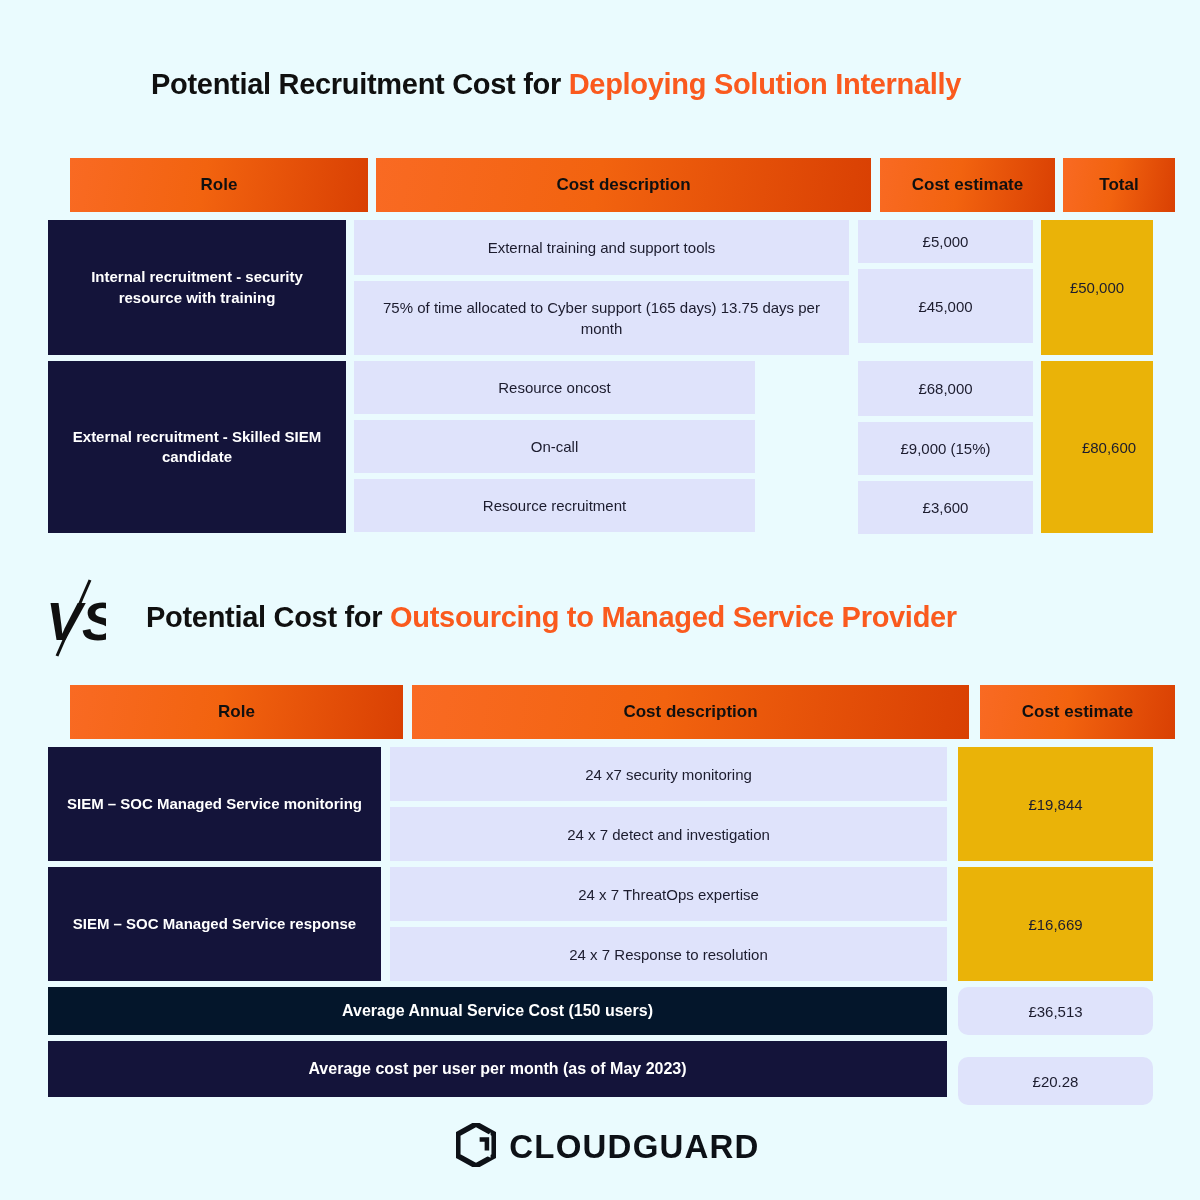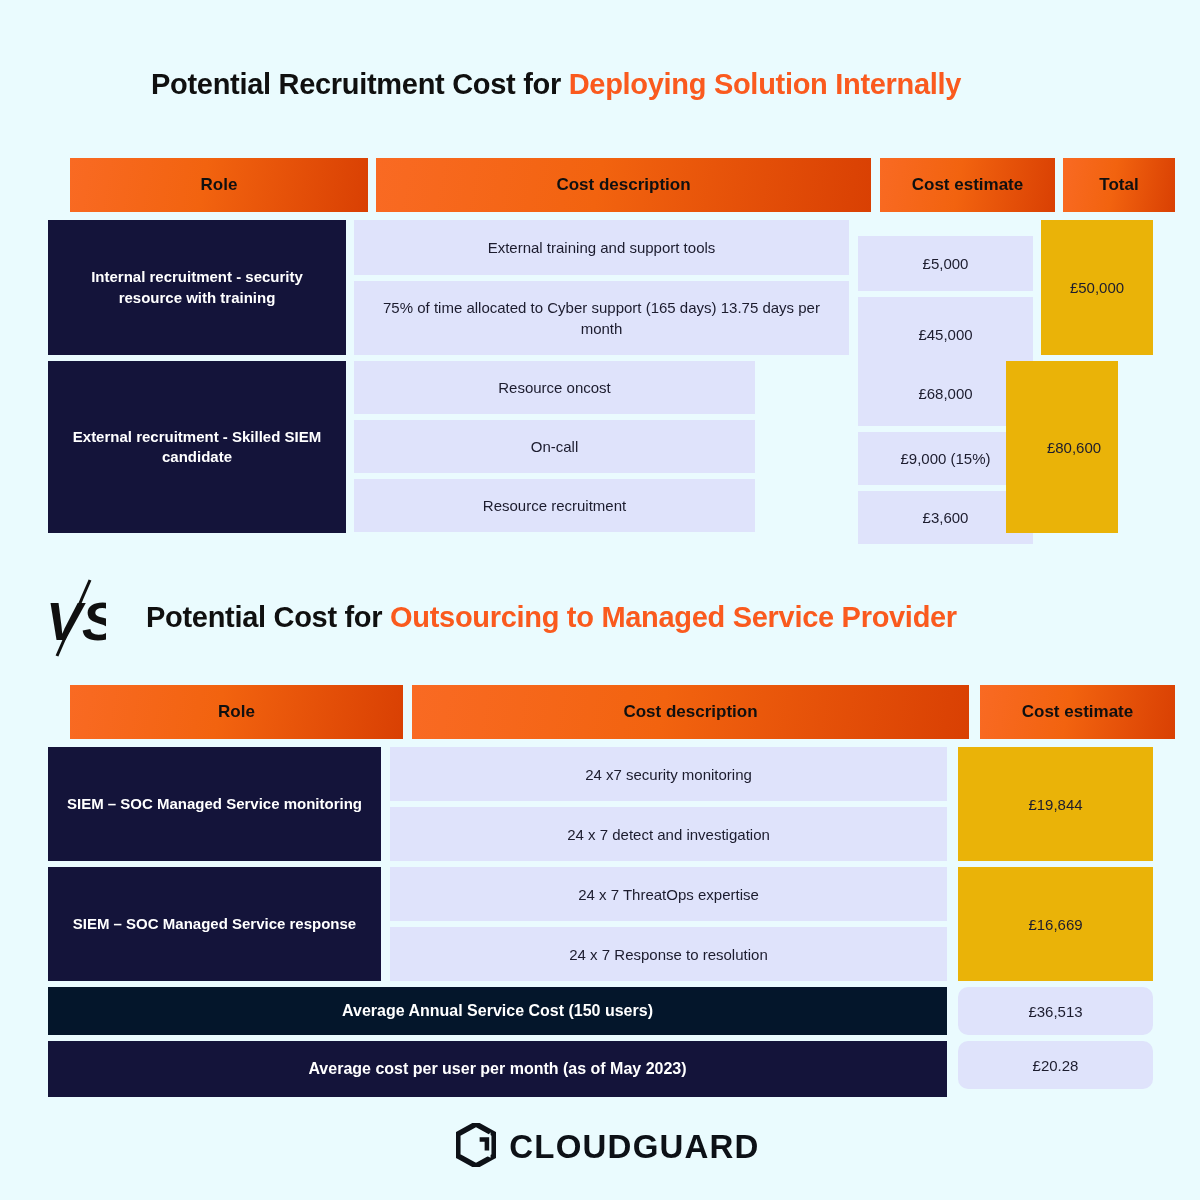--- a/index.html
+++ b/index.html
@@ -137,39 +137,39 @@
       <div class="hdr-cell" style="left:993px; width:112px;">Total</div>
     </div>
 
     <div class="group" style="height:135px;">
       <div class="role-cell" style="width:298px; height:135px;">Internal recruitment - security resource with training</div>
       <div class="desc-col" style="left:306px; width:495px;">
         <div class="desc-cell" style="height:55px;">External training and support tools</div>
         <div class="desc-cell" style="height:74px;">75% of time allocated to Cyber support (165 days) 13.75 days per month</div>
       </div>
       <div class="est-col" style="left:810px; width:175px;">
-        <div class="est-cell" style="height:55px;margin-top:16px;">£5,000</div>
+        <div class="est-cell" style="height:43px;">£5,000</div>
         <div class="est-cell" style="height:74px;">£45,000</div>
       </div>
       <div class="total-cell" style="left:993px; width:112px; height:135px;">£50,000</div>
     </div>
 
     <div class="group" style="height:172px;">
       <div class="role-cell" style="width:298px; height:172px;">External recruitment - Skilled SIEM candidate</div>
       <div class="desc-col" style="left:306px; width:401px;">
         <div class="desc-cell" style="height:53px;">Resource oncost</div>
         <div class="desc-cell" style="height:53px;">On-call</div>
         <div class="desc-cell" style="height:53px;">Resource recruitment</div>
       </div>
       <div class="est-col" style="left:810px; width:175px;">
-        <div class="est-cell" style="height:65px;">£68,000</div>
+        <div class="est-cell" style="height:55px;">£68,000</div>
         <div class="est-cell" style="height:53px;">£9,000 (15%)</div>
         <div class="est-cell" style="height:53px;">£3,600</div>
       </div>
-      <div class="total-cell" style="left:958px; width:112px; height:172px;padding-left:24px;">£80,600</div>
+      <div class="total-cell" style="left:993px; width:112px; height:172px;padding-left:24px;">£80,600</div>
     </div>
   </div>
 
   <div id="vs-logo">
     <svg viewBox="0 0 62 80" width="62" height="80" aria-hidden="true">
       <text x="2" y="62" font-family="Liberation Sans, sans-serif" font-size="54" font-weight="bold" font-style="italic" fill="#101010">VS</text>
       <line x1="46" y1="2" x2="13" y2="78" stroke="#101010" stroke-width="3"></line>
     </svg>
   </div>
 
@@ -203,21 +203,21 @@
       <div class="total-cell" style="left:910px; width:195px; height:114px;">£16,669</div>
     </div>
 
     <div class="summary-row" style="height:48px;">
       <div class="summary-label" style="left:0; width:899px; height:48px; background:#04162b;">Average Annual Service Cost (150 users)</div>
       <div class="summary-value" style="left:910px; width:195px; height:48px;">£36,513</div>
     </div>
 
     <div class="summary-row" style="height:48px;">
       <div class="summary-label" style="left:0; width:899px; height:56px; background:#14143a;">Average cost per user per month (as of May 2023)</div>
-      <div class="summary-value" style="left:910px; width:195px; height:48px;">£20.28</div>
+      <div class="summary-value" style="left:910px; width:195px; height:48px;margin-top:16px;">£20.28</div>
     </div>
   </div>
 
   <div id="footer-logo">
     <span>
       <svg viewBox="0 0 44 48" width="40" height="44" aria-hidden="true">
         <path d="M22 1 L42 12 L42 36 L22 47 L2 36 L2 12 Z" fill="none" stroke="#0d1117" stroke-width="6" stroke-linejoin="round"></path>
         <path d="M38 10 L38 38 L22 30 Z" fill="#eafbfe"></path>
         <path d="M26 18 L34 18 L34 30" fill="none" stroke="#0d1117" stroke-width="5" stroke-linejoin="miter"></path>
       </svg>

